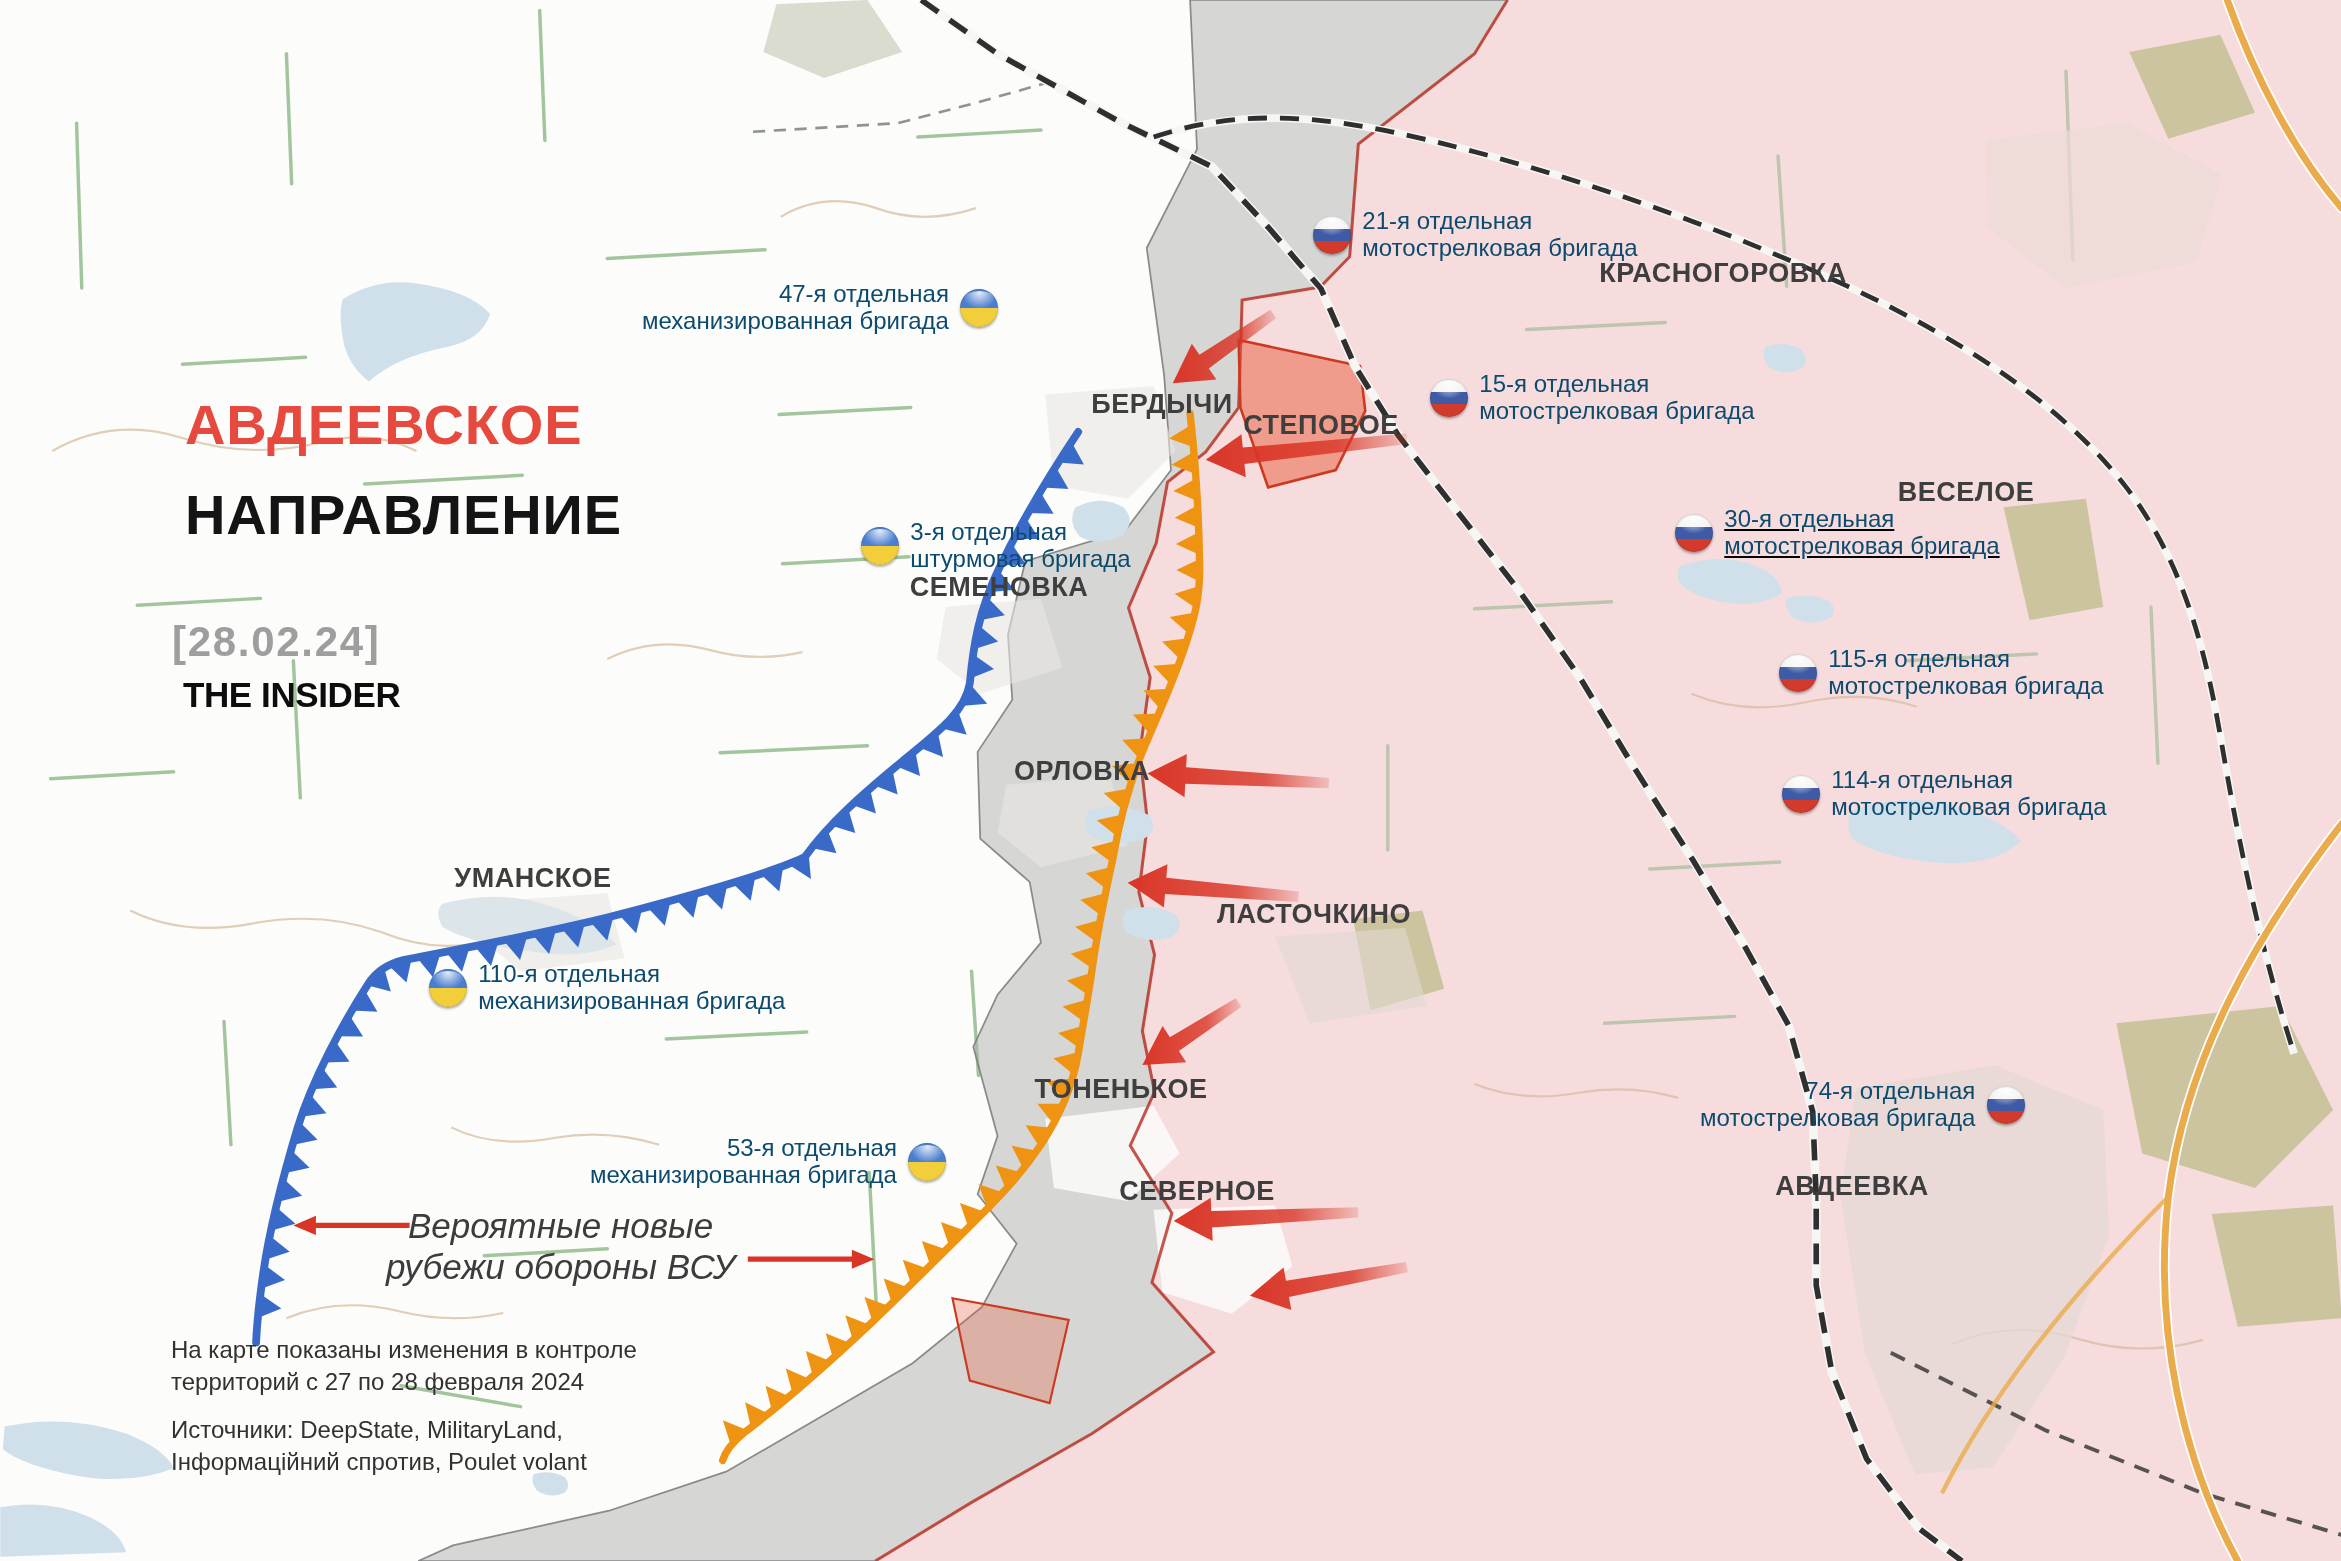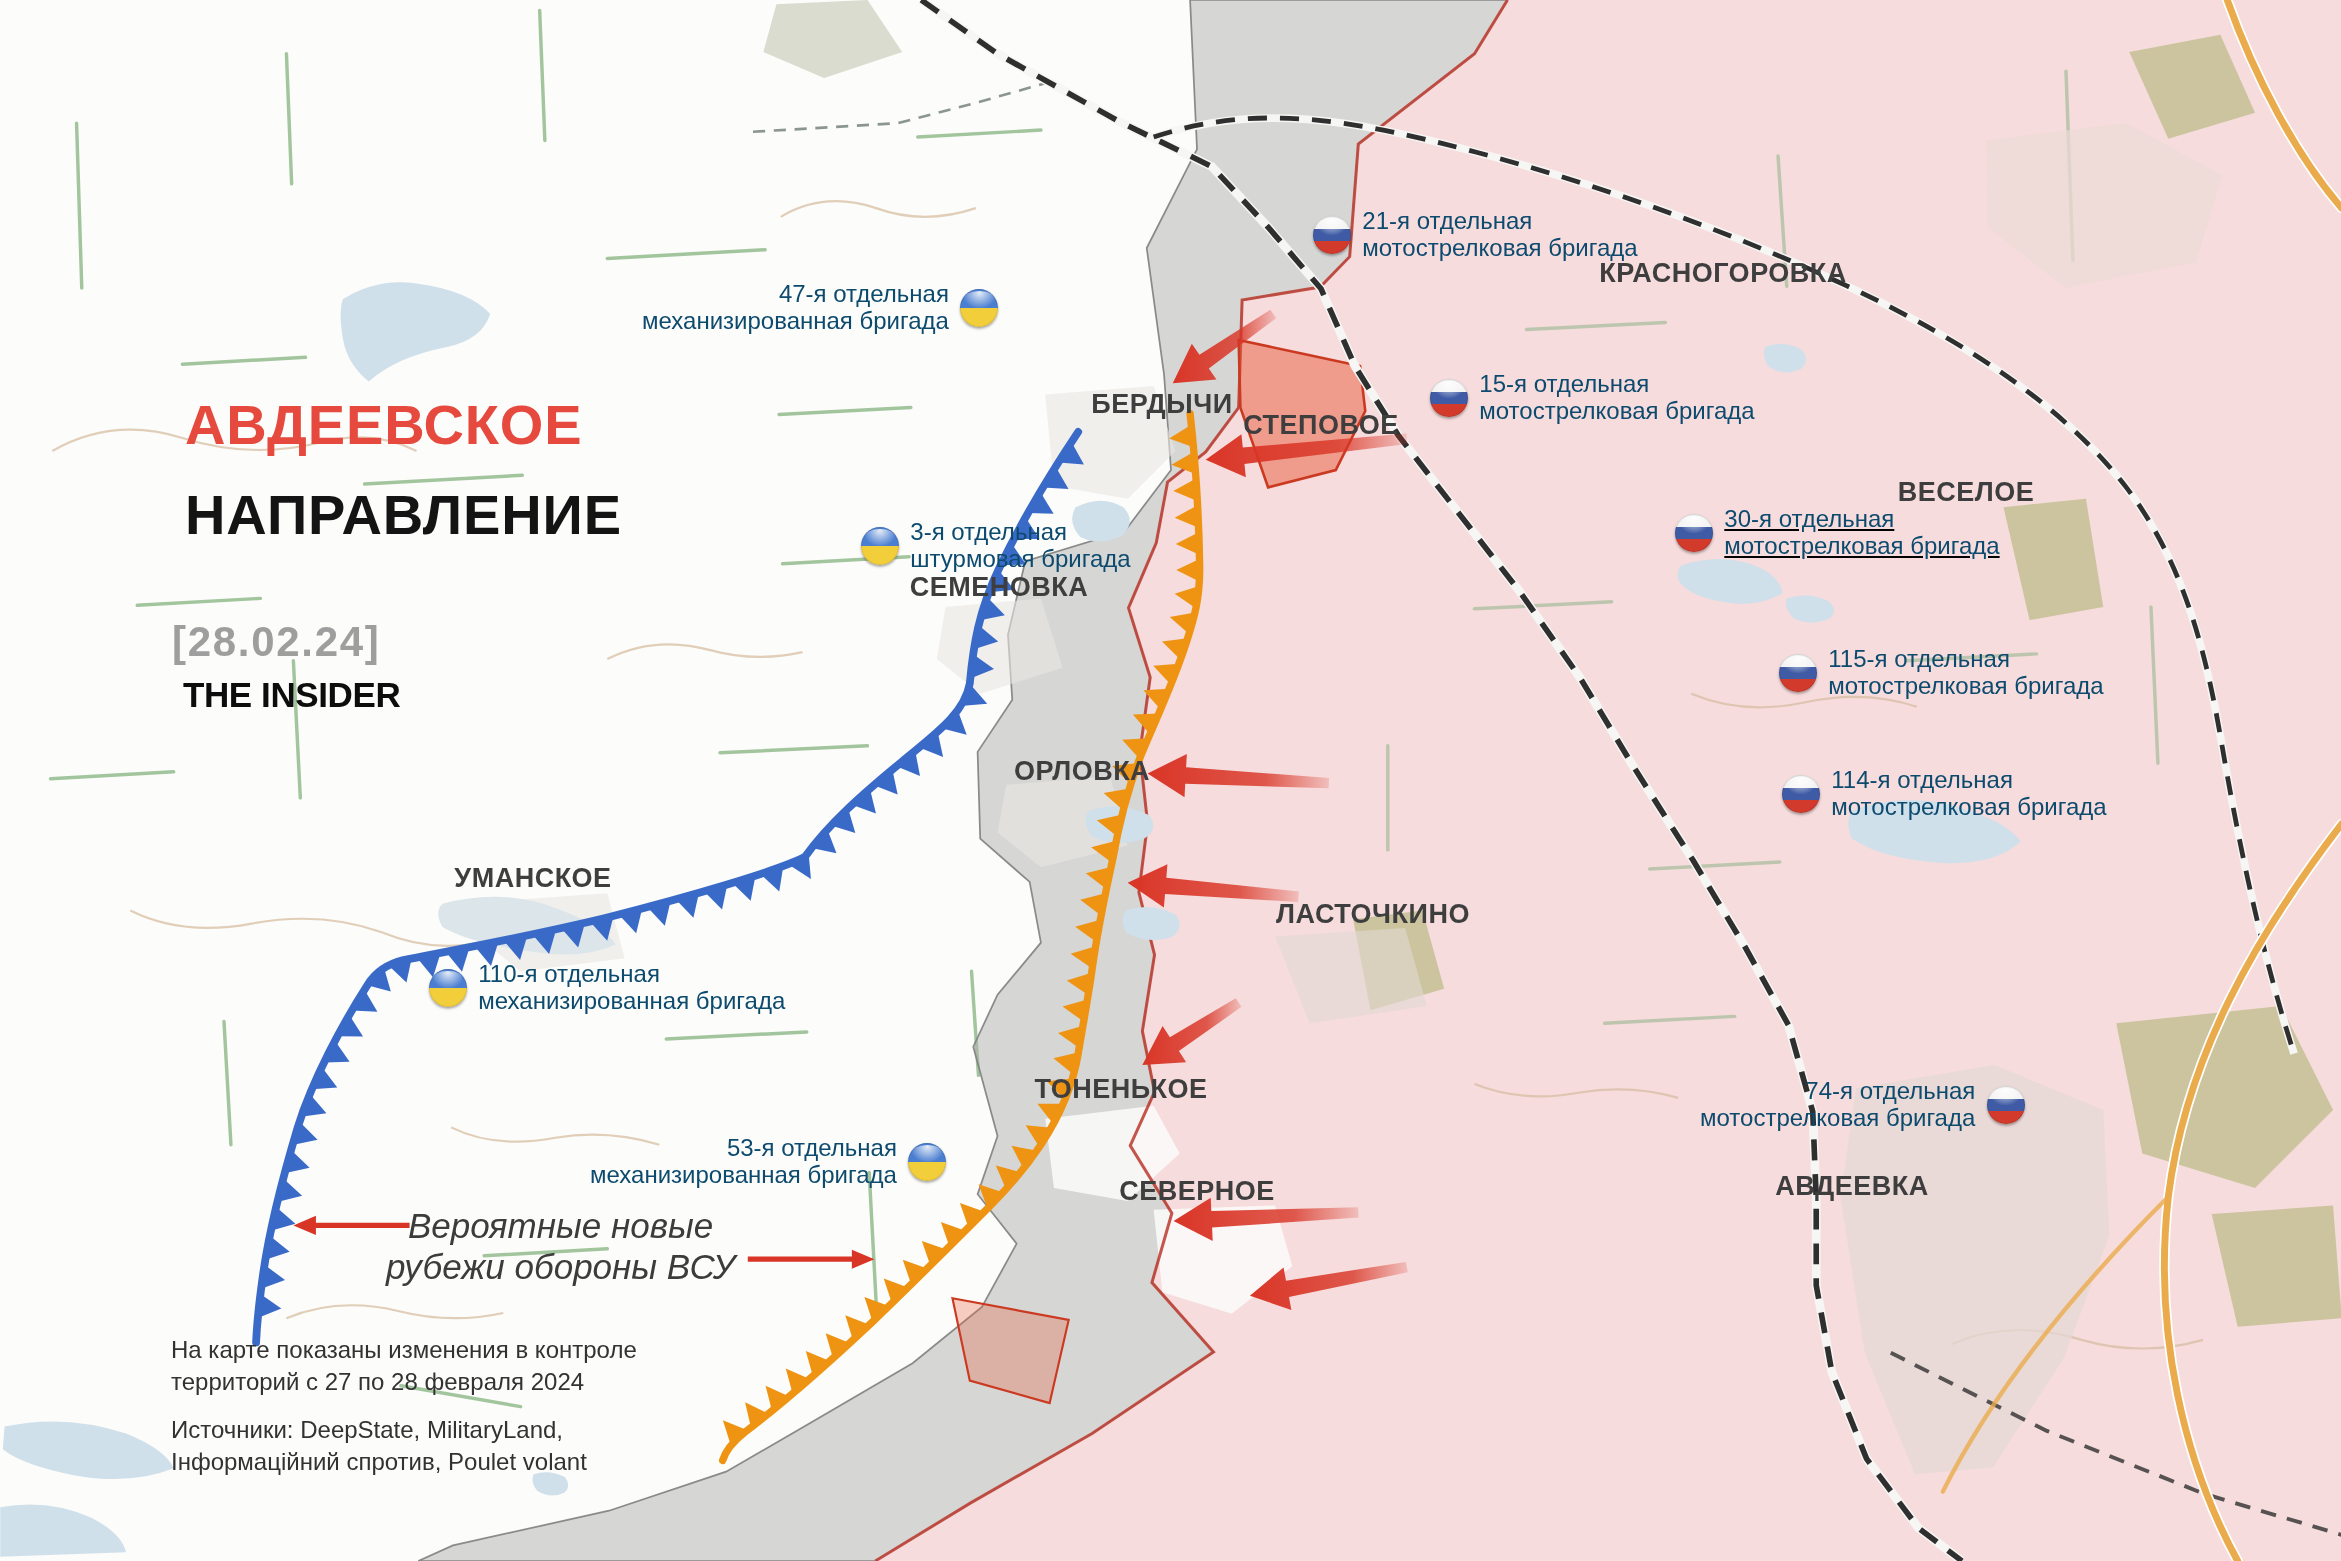--- a/index.html
+++ b/index.html
@@ -295,21 +295,21 @@
 <div class="date">[28.02.24]</div>
 <div class="brand">THE INSIDER</div>
 
 <div class="lbl settl" style="left:1118px;top:389px;margin-left:44px;">БЕРДЫЧИ</div>
 <div class="lbl settl" style="left:1321px;top:410px;">СТЕПОВОЕ</div>
 <div class="lbl settl" style="left:1723px;top:258px;">КРАСНОГОРОВКА</div>
 <div class="lbl settl" style="left:1966px;top:477px;">ВЕСЕЛОЕ</div>
 <div class="lbl settl" style="left:999px;top:572px;">СЕМЕНОВКА</div>
 <div class="lbl settl" style="left:1082px;top:756px;">ОРЛОВКА</div>
 <div class="lbl settl" style="left:533px;top:863px;">УМАНСКОЕ</div>
-<div class="lbl settl" style="left:1373px;top:899px;">ЛАСТОЧКИНО</div>
+<div class="lbl settl" style="left:1314px;top:899px;">ЛАСТОЧКИНО</div>
 <div class="lbl settl" style="left:1121px;top:1074px;">ТОНЕНЬКОЕ</div>
 <div class="lbl settl" style="left:1197px;top:1176px;">СЕВЕРНОЕ</div>
 <div class="lbl settl" style="left:1852px;top:1171px;">АВДЕЕВКА</div>
 
 <div class="brig flag-right" style="left:642px;top:281px;">
   <div class="btxt">47-я отдельная
 механизированная бригада</div>
   <span class="flag ua"></span>
 </div>
 <div class="brig flag-left" style="left:861px;top:519px;">

